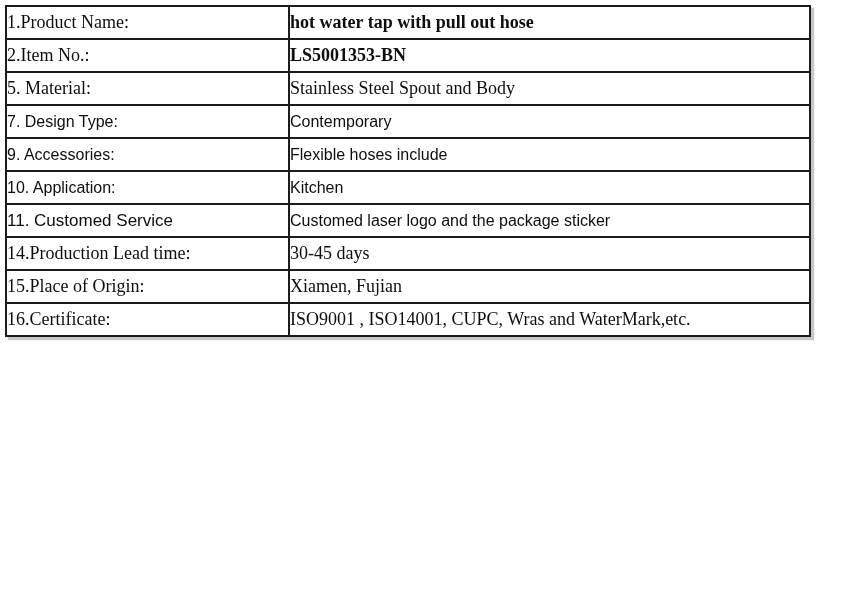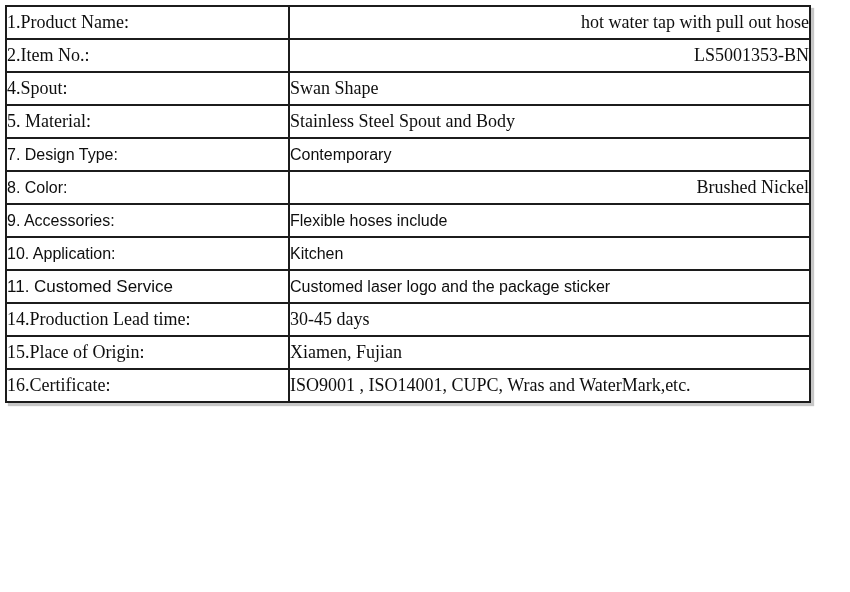--- a/index.html
+++ b/index.html
@@ -36,21 +36,21 @@
   td.val { padding-left: 10px; }
   tr.dbl td { height: 62px; }
   .serif {
     font-family: "Liberation Serif", "DejaVu Serif", serif;
     font-size: 18px;
   }
   .sans {
     font-family: "Liberation Sans", "DejaVu Sans", sans-serif;
     font-size: 16px;
   }
-  .bold { font-weight: normal; text-align: right; }
+  .bold { font-weight: bold; }
   .gray {
     color: #3d3d3d;
     font-size: 17px;
   }
   .line {
     line-height: 31px;
     height: 31px;
   }
 </style>
 </head>
@@ -64,34 +64,26 @@
   <tbody>
     <tr>
       <td class="lbl serif">1.Product Name:</td>
       <td class="val serif bold">hot water tap with pull out hose</td>
     </tr>
     <tr>
       <td class="lbl serif">2.Item No.:</td>
       <td class="val serif bold">LS5001353-BN</td>
     </tr>
     <tr>
-      <td class="lbl serif">4.Spout:</td>
-      <td class="val serif">Swan Shape</td>
-    </tr>
-    <tr>
       <td class="lbl serif">5. Material:</td>
       <td class="val serif">Stainless Steel Spout and Body</td>
     </tr>
     <tr>
       <td class="lbl sans">7. Design Type:</td>
       <td class="val sans">Contemporary</td>
-    </tr>
-    <tr>
-      <td class="lbl sans">8. Color:</td>
-      <td class="val serif bold">Brushed Nickel</td>
     </tr>
     <tr>
       <td class="lbl sans">9. Accessories:</td>
       <td class="val sans">Flexible hoses include</td>
     </tr>
     <tr>
       <td class="lbl sans">10. Application:</td>
       <td class="val sans">Kitchen</td>
     </tr>
     <tr>

